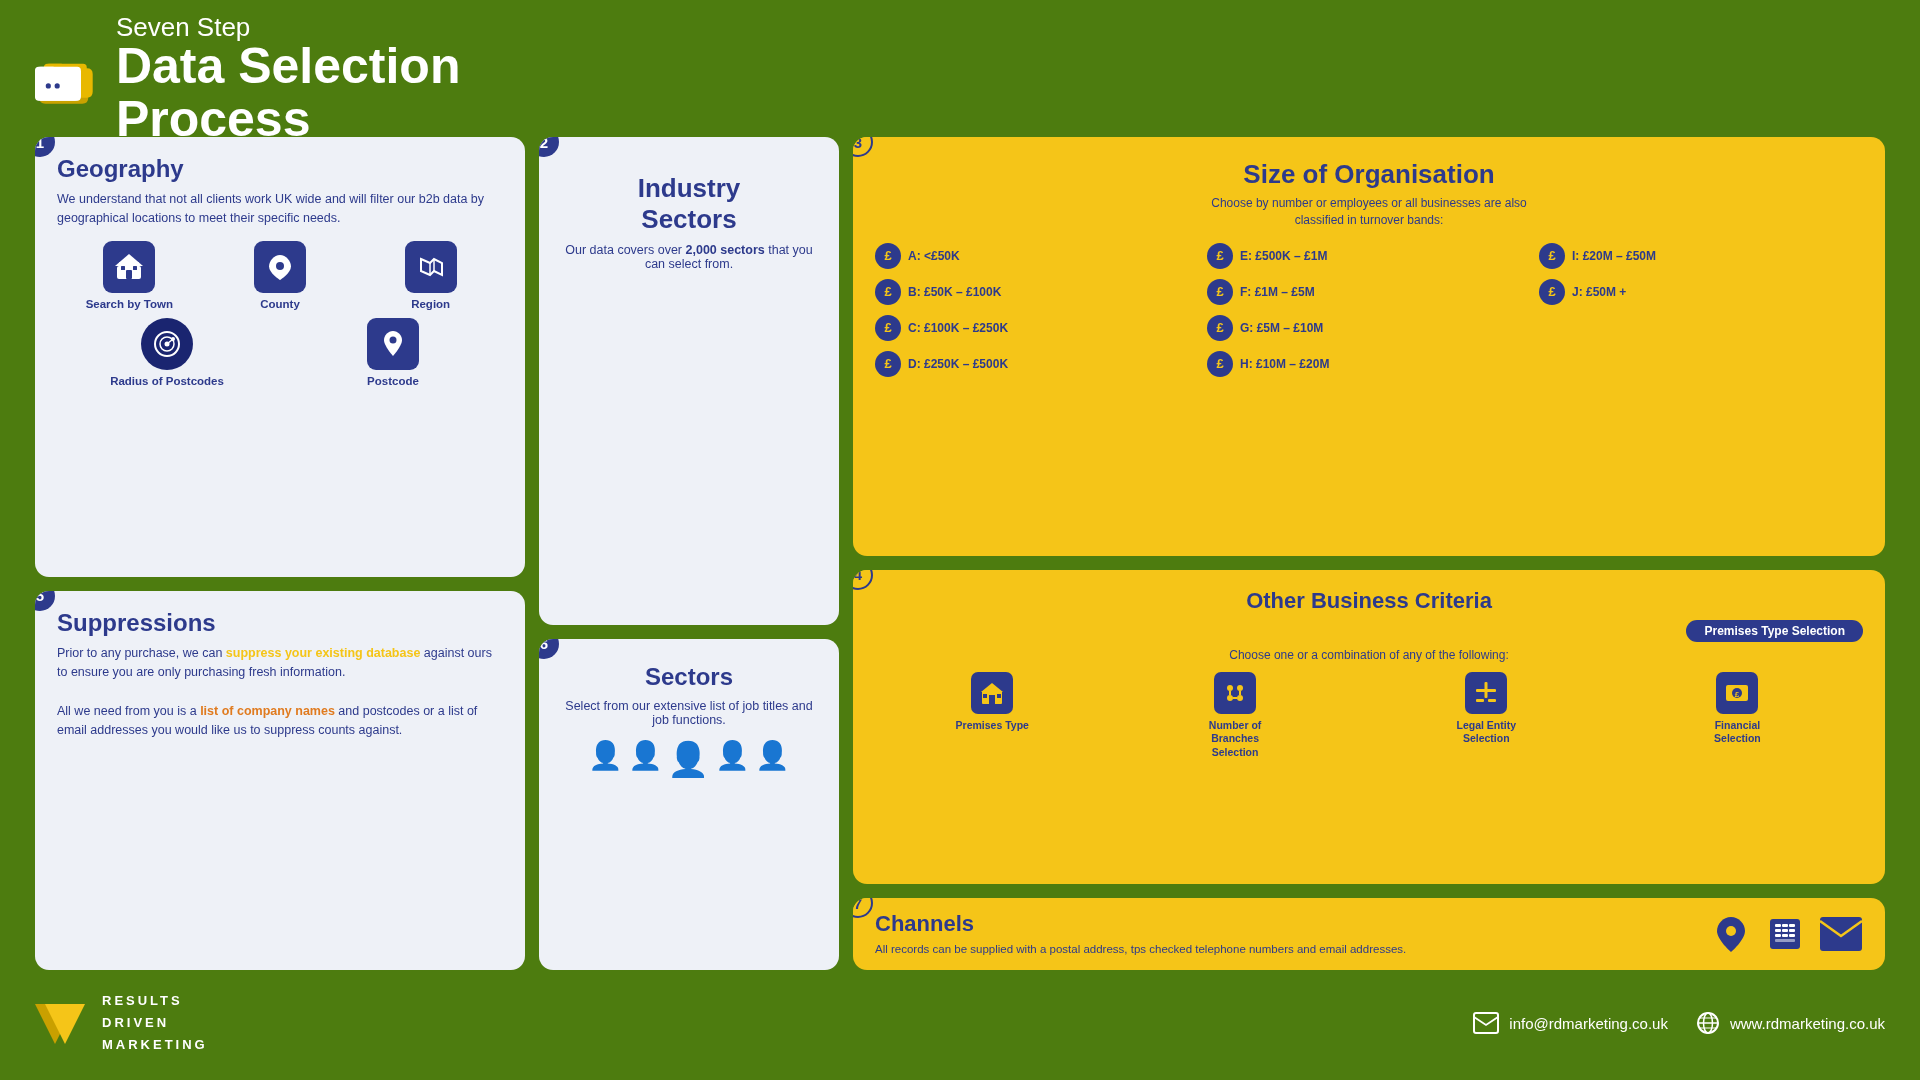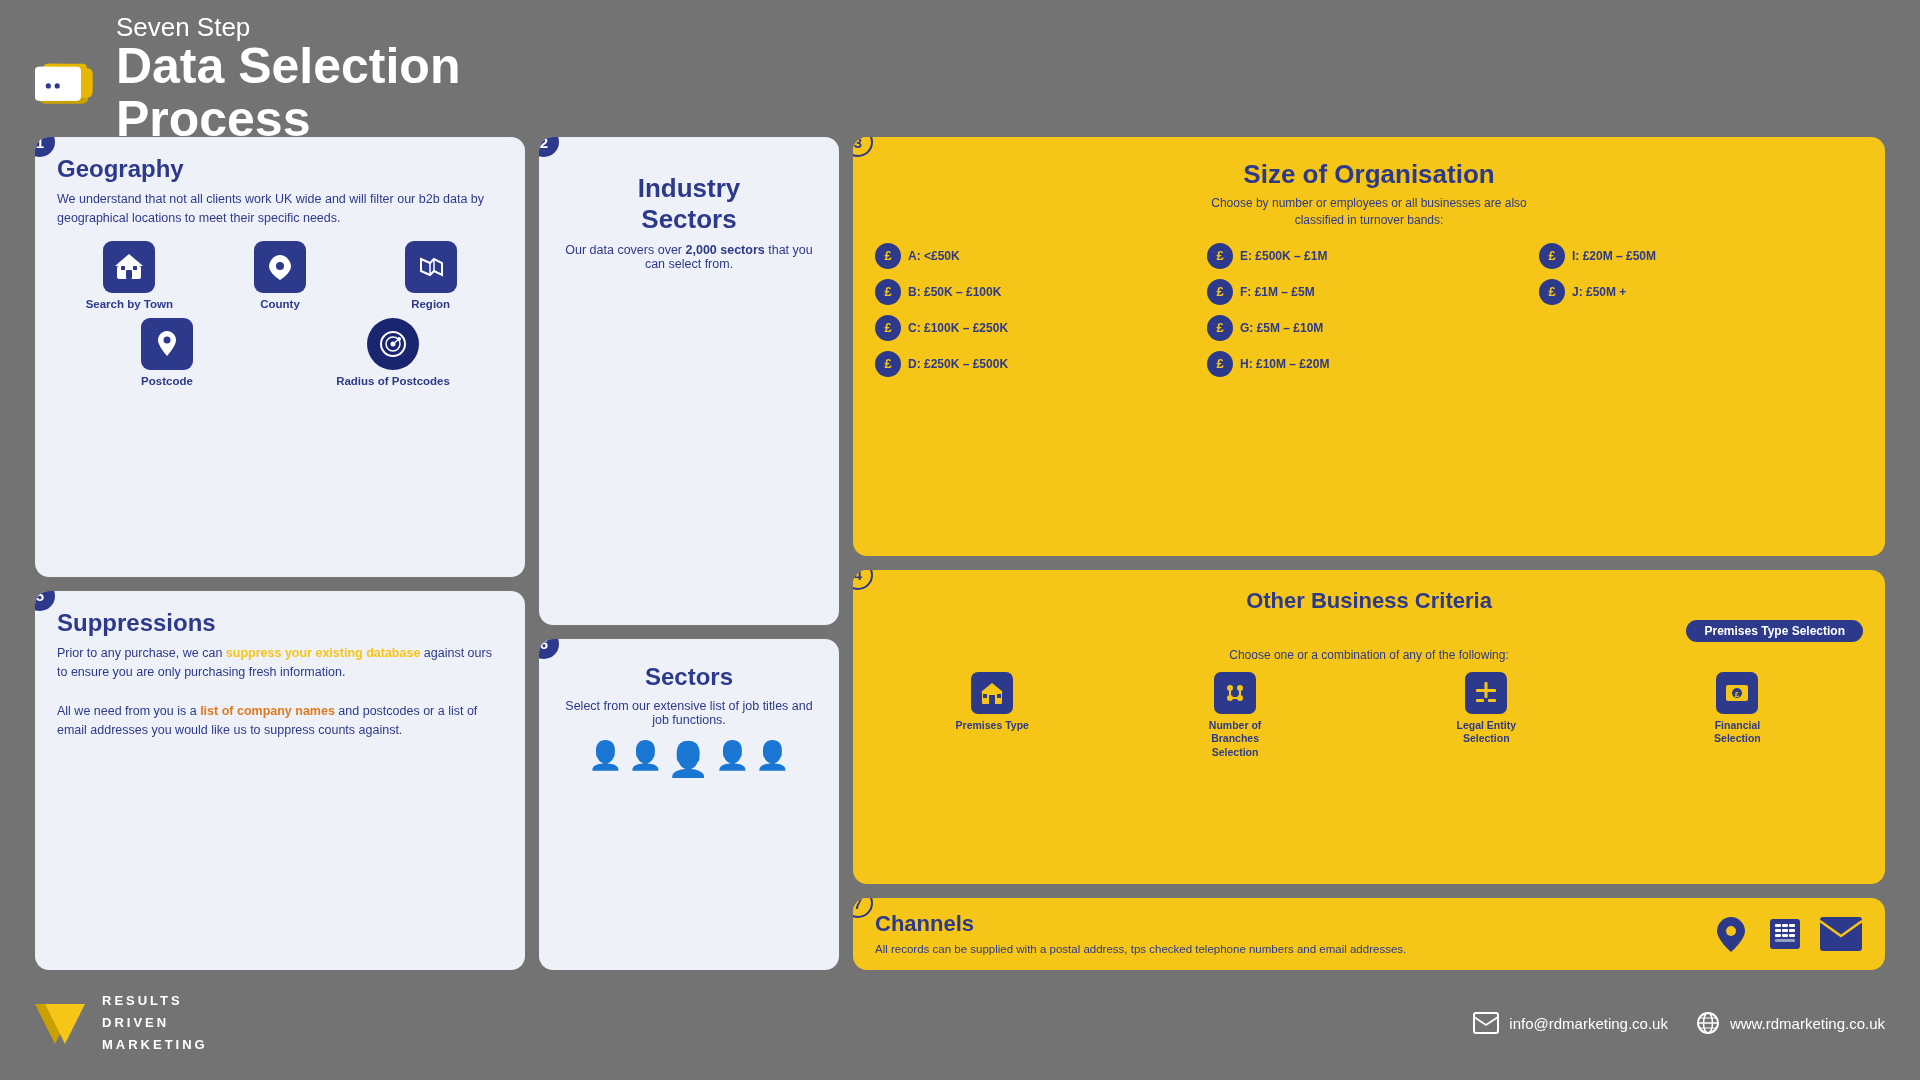--- a/index.html
+++ b/index.html
@@ -43,21 +43,21 @@
 </div>
 
 <style>
 </style>
 
 <style>
   body { margin:0; padding:0; } 
   .full-page {
     width: 1920px;
     height: 1080px;
-    background: #737373;
+    background: #4d7c0f;
     position: absolute;
     top: 0; left: 0;
     padding: 22px 35px 18px 35px;
     display: flex;
     flex-direction: column;
     gap: 0;
   }
   .top-row {
     display: flex;
     gap: 0;
@@ -229,40 +229,40 @@
                 <line x1="13" y1="10" x2="13" y2="22" stroke="white" stroke-width="1.5"></line>
                 <line x1="17" y1="6" x2="17" y2="18" stroke="white" stroke-width="1.5"></line>
               </svg>
             </div>
             <span class="ilabel">Region</span>
           </div>
         </div>
         <div class="geo-g2">
 
           <div class="gbox">
-            <div class="iblock">
-              <svg width="28" height="28" viewBox="0 0 28 28" fill="white">
-                <path d="M14 1 C9 1 5 5.5 5 10 C5 16 14 26 14 26 C14 26 23 16 23 10 C23 5.5 19 1 14 1Z"></path>
-                <circle cx="14" cy="10" r="3.5" fill="#2d3a8c"></circle>
-              </svg>
-            </div>
-            <span class="ilabel">Postcode</span>
-          </div>
-
-          <div class="gbox">
             <div class="iblock" style="background:#1a2570; border-radius:50%;">
               <svg width="30" height="30" viewBox="0 0 30 30">
                 <circle cx="15" cy="15" r="12" fill="none" stroke="white" stroke-width="2"></circle>
                 <circle cx="15" cy="15" r="7" fill="none" stroke="white" stroke-width="1.5"></circle>
                 <circle cx="15" cy="15" r="2.5" fill="white"></circle>
                 <line x1="15" y1="15" x2="21" y2="10" stroke="white" stroke-width="1.5"></line>
                 <circle cx="21" cy="10" r="2" fill="white"></circle>
               </svg>
             </div>
             <span class="ilabel">Radius of Postcodes</span>
+          </div>
+
+          <div class="gbox">
+            <div class="iblock">
+              <svg width="28" height="28" viewBox="0 0 28 28" fill="white">
+                <path d="M14 1 C9 1 5 5.5 5 10 C5 16 14 26 14 26 C14 26 23 16 23 10 C23 5.5 19 1 14 1Z"></path>
+                <circle cx="14" cy="10" r="3.5" fill="#2d3a8c"></circle>
+              </svg>
+            </div>
+            <span class="ilabel">Postcode</span>
           </div>
         </div>
       </div>
 
       <div class="wcard" style="flex:0.85;">
         <div class="sbadge">5</div>
         <div class="ctitle">Suppressions</div>
         <div class="cbody">
           Prior to any purchase, we can <span style="color:#f5c518;font-weight:700;">suppress your existing database</span> against ours to ensure you are only purchasing fresh information.
           <br><br>

